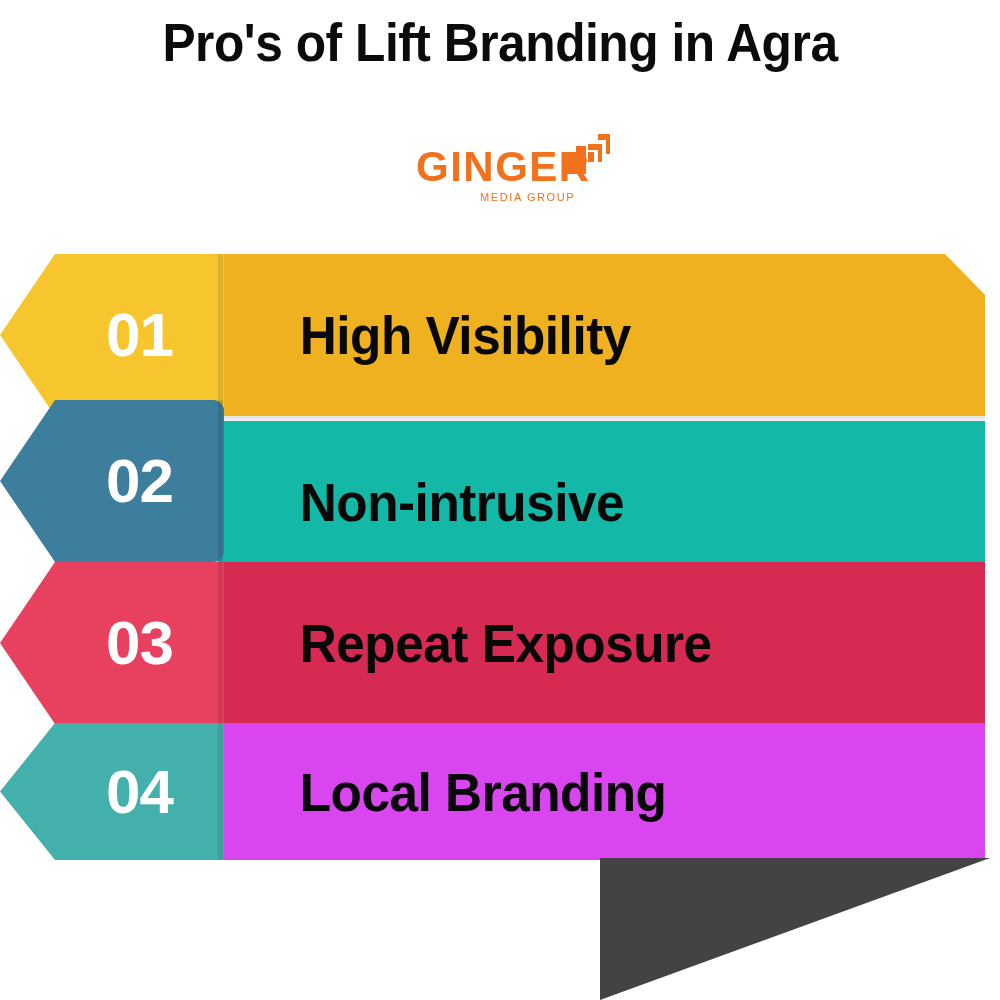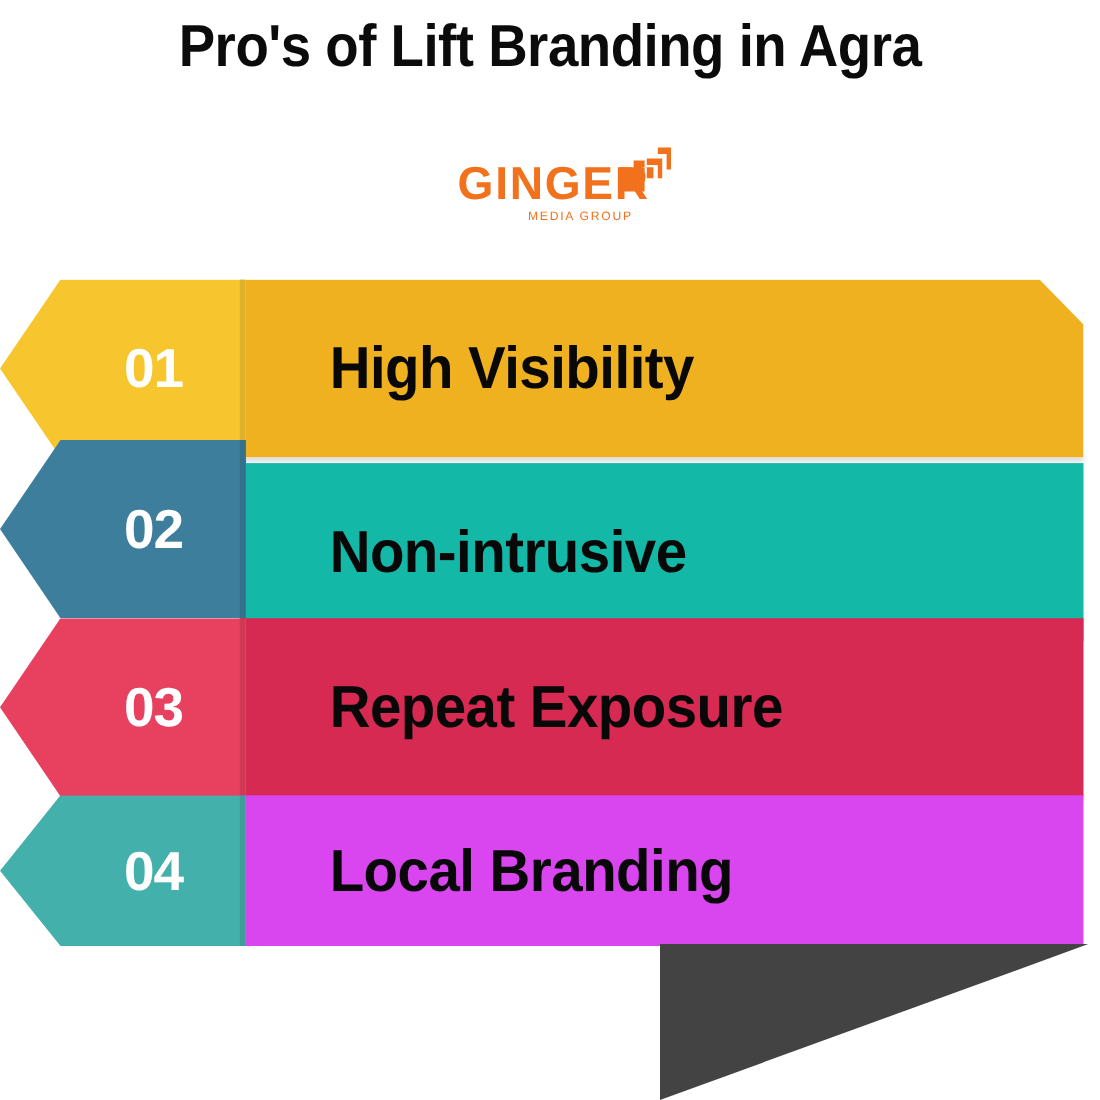--- a/index.html
+++ b/index.html
@@ -104,21 +104,21 @@
     position: absolute;
     left: 55px;
     top: 0;
     width: 169px;
     height: 100%;
     display: flex;
     align-items: center;
     justify-content: center;
     font-family: "Liberation Sans Narrow", "Liberation Sans", sans-serif;
     font-weight: bold;
-    font-size: 50px;
+    font-size: 62px;
     line-height: 62px;
     color: #ffffff;
     letter-spacing: -1px;
   }
   .row-label {
     position: absolute;
     left: 0;
     top: 0;
     right: 0;
     height: 100%;
@@ -190,35 +190,35 @@
       <path d="M16 32 V16 H34 V32 H28 V22 H24 V32 Z" fill="#F2711C"></path>
       <path d="M26 22 V12 H44 V34 H36 V22 Z" fill="#ffffff"></path>
       <path d="M28 20 V14 H42 V32 H38 V20 Z" fill="#F2711C"></path>
       <path d="M36 12 V2 H52 V26 H46 V12 Z" fill="#ffffff"></path>
       <path d="M38 10 V4 H50 V24 H46 V10 Z" fill="#F2711C"></path>
     </svg>
   </div>
 
   <div class="row" id="row-1" style="top:254px;">
     <div class="row-shadow"></div>
-    <div class="row-body" style="background:#EFB11F;padding-left:11px;">
+    <div class="row-body" style="background:#EFB11F;">
       <div class="row-label">High Visibility</div>
     </div>
     <div class="row-chevron" style="background:#F7C62E;">
       <div class="row-number">01</div>
     </div>
     <div class="seam"></div>
   </div>
 
   <div class="row" id="row-2" style="top:400px;">
     <div class="row-shadow"></div>
     <div class="row-body" style="background:#14b8a6;margin-top:21px;">
       <div class="row-label">Non-intrusive</div>
     </div>
-    <div class="row-chevron" style="background:#3C7E9B;">
+    <div class="row-chevron" style="background:#3C7E9B;border-radius:11px;">
       <div class="row-number">02</div>
     </div>
     <div class="seam"></div>
   </div>
 
   <div class="row" id="row-3" style="top:562px;">
     <div class="row-shadow"></div>
     <div class="row-body" style="background:#D62A52;">
       <div class="row-label">Repeat Exposure</div>
     </div>

